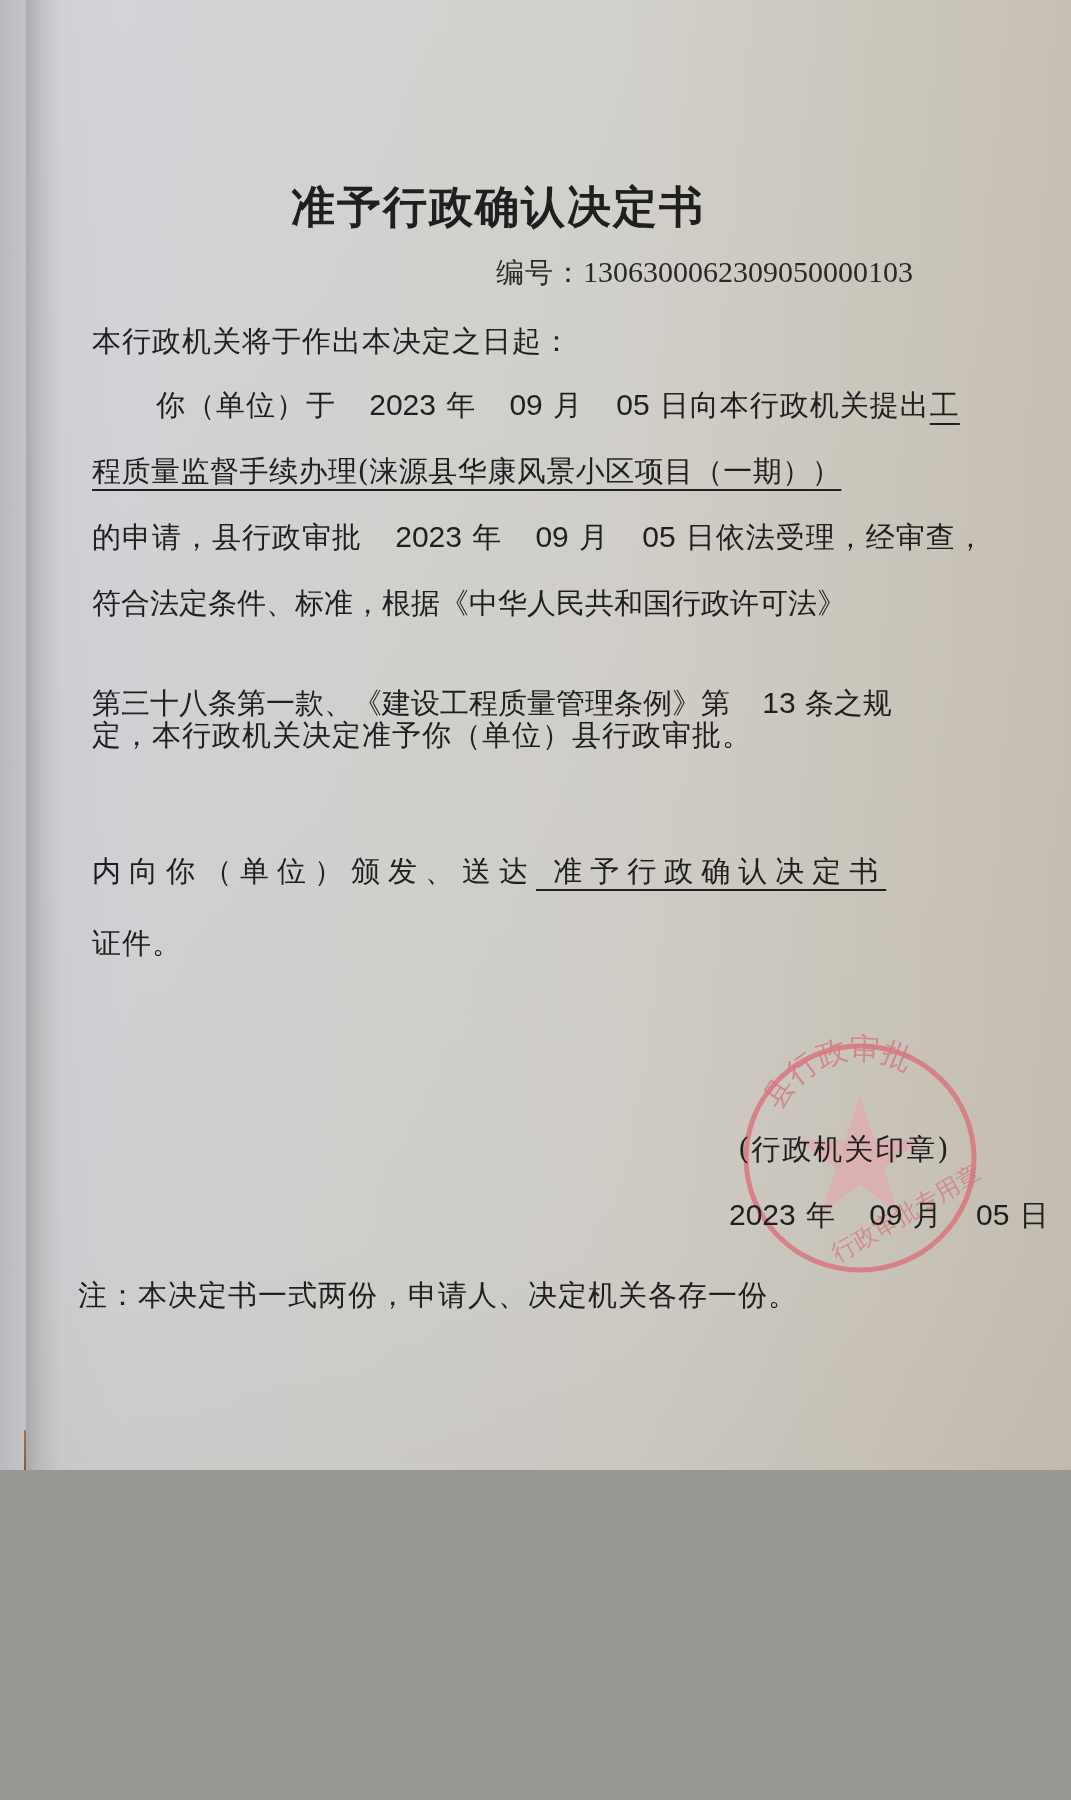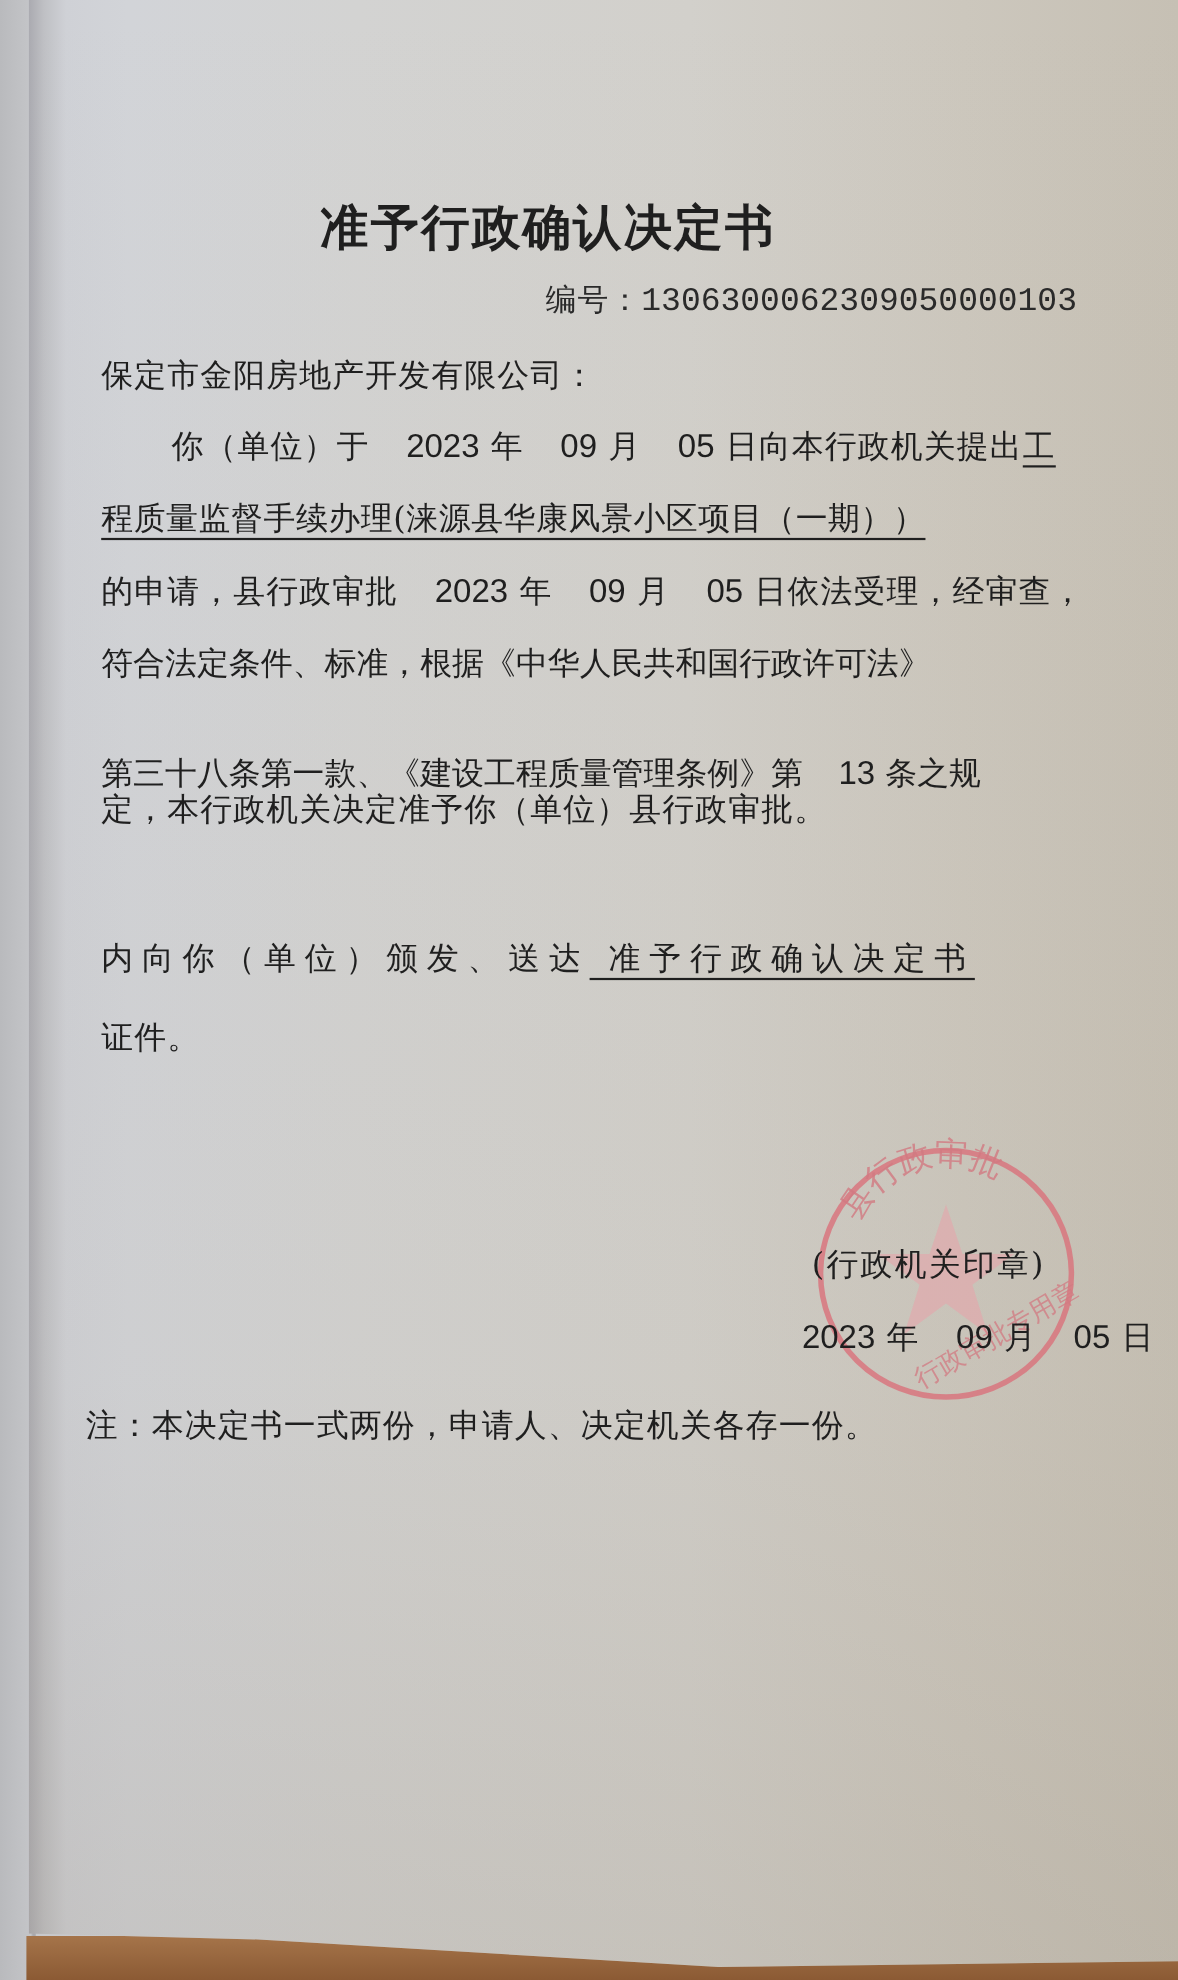--- a/index.html
+++ b/index.html
@@ -6,21 +6,21 @@
       margin: 0;
       padding: 0;
       width: 1071px;
       height: 1800px;
       overflow: hidden;
       background: #9a9893;
     }
     .scene {
       position: relative;
       width: 1071px;
-      height: 1800px;
+      height: 1470px;
       overflow: hidden;
       background: linear-gradient(90deg, #b9babd 0px, #c4c5c8 28px, #a9a9ad 30px, #a9a9ad 32px, #c8c9cc 33px);
     }
     .table-surface {
       position: absolute;
       left: 24px;
       right: 0;
       bottom: 0;
       height: 40px;
       background: linear-gradient(180deg, #a5744a, #8b5a34);
@@ -49,21 +49,21 @@
       font-size: 44px;
       font-weight: bold;
       letter-spacing: 2px;
     }
     .serial {
       left: 470px;
       top: 254px;
       font-size: 28px;
       color: #2a2a2a;
     }
-    .serial .num { font-family: Liberation Mono, monospace; letter-spacing: 0px; font-size: 30px; }
+    .serial .num { font-family: Liberation Serif, serif; letter-spacing: 0px; font-size: 30px; }
     .body-line {
       font-size: 29px;
       left: 66px;
     }
     .ul {
       text-decoration: underline;
       text-decoration-thickness: 2px;
       text-underline-offset: 8px;
     }
     .num-inline { font-family: "Liberation Sans", sans-serif; font-size: 30px; letter-spacing: 0; margin-left: 23px; }
@@ -89,21 +89,21 @@
   <div class="table-surface"></div>
 
   <div class="page">
 
     <div class="doc-text title">准予行政确认决定书</div>
 
     <div class="doc-text serial">
       <span>编号：</span><span class="num">1306300062309050000103</span>
     </div>
 
-    <div class="doc-text body-line" style="top:322px;">保定市金阳房地产开发有限公司：</div>
+    <div class="doc-text body-line" style="top:322px;">本行政机关将于作出本决定之日起：</div>
 
     <div class="doc-text body-line" style="top:386px; left:130px;">
       <span>你（单位）于 </span><span class="num-inline">2023</span><span> 年 </span><span class="num-inline">09</span><span> 月 </span><span class="num-inline">05</span><span> 日向本行政机关提出</span><span class="ul">工</span>
     </div>
     <div class="doc-text body-line ul" style="top:452px; letter-spacing:0.5px;text-align:center;">程质量监督手续办理(涞源县华康风景小区项目（一期））</div>
     <div class="doc-text body-line" style="top:518px;">
       <span>的申请，县行政审批 </span><span class="num-inline">2023</span><span> 年 </span><span class="num-inline">09</span><span> 月 </span><span class="num-inline">05</span><span> 日依法受理，经审查，</span>
     </div>
     <div class="doc-text body-line" style="top:584px; letter-spacing:0px;">符合法定条件、标准，根据《中华人民共和国行政许可法》</div>
     <div class="doc-text body-line" style="top:684px; letter-spacing:0px;">

